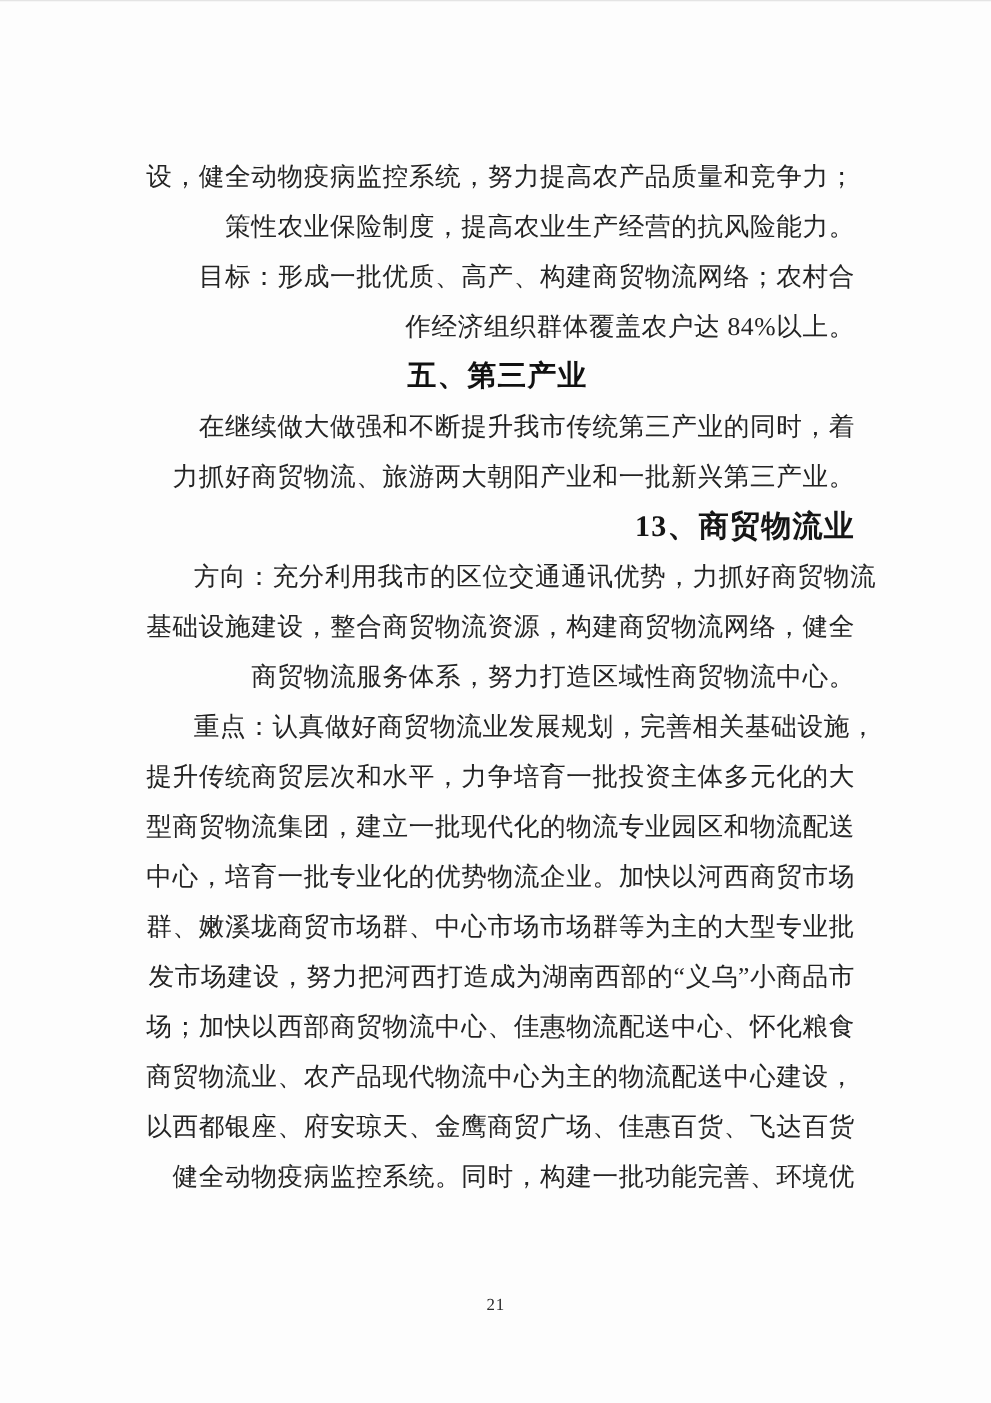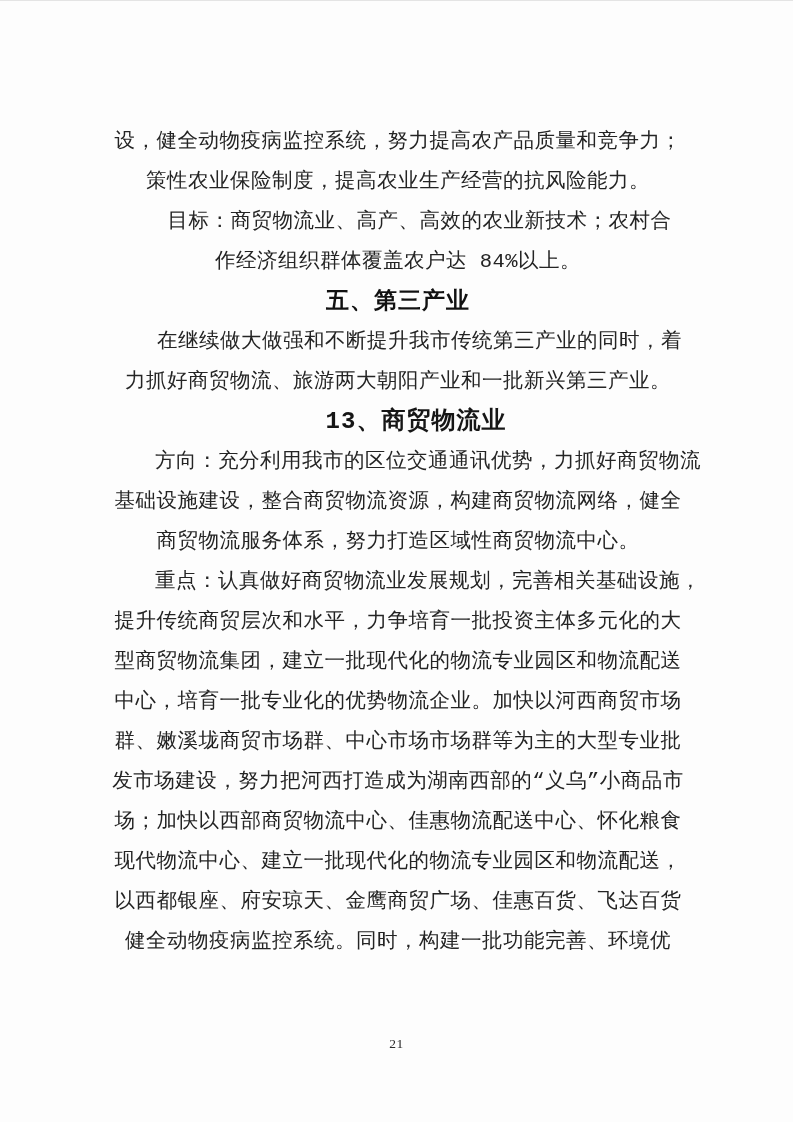--- a/index.html
+++ b/index.html
@@ -25,22 +25,21 @@
     left: 112px;
     top: 121px;
     width: 572px;
   }
   .line {
     height: 40px;
     line-height: 40px;
     font-size: 20.5px;
     letter-spacing: 0.5px;
     white-space: nowrap;
-    text-align: center;
-    font-family: Liberation Mono, monospace;
+    text-align: right;
   }
   .line.indent {
     text-indent: 43px;
   }
   .line.h1 {
     font-family: Liberation Mono, monospace;
     font-weight: bold;
     font-size: 23px;
     letter-spacing: 1px;
     text-align: center;
@@ -67,34 +66,34 @@
     color: #2a2a2a;
   }
 </style>
 </head>
 <body>
 
 <div class="page">
   <div class="text-area">
     <div class="line">设，健全动物疫病监控系统，努力提高农产品质量和竞争力；</div>
     <div class="line">策性农业保险制度，提高农业生产经营的抗风险能力。</div>
-    <div class="line indent">目标：商贸物流业、高产、高效的农业新技术；农村合</div>
+    <div class="line indent">目标：形成一批优质、高产、构建商贸物流网络；农村合</div>
     <div class="line">作经济组织群体覆盖农户达 84%以上。</div>
     <div class="line h1">五、第三产业</div>
     <div class="line indent">在继续做大做强和不断提升我市传统第三产业的同时，着</div>
     <div class="line">力抓好商贸物流、旅游两大朝阳产业和一批新兴第三产业。</div>
     <div class="line h2">13、商贸物流业</div>
     <div class="line indent">方向：充分利用我市的区位交通通讯优势，力抓好商贸物流</div>
     <div class="line">基础设施建设，整合商贸物流资源，构建商贸物流网络，健全</div>
     <div class="line">商贸物流服务体系，努力打造区域性商贸物流中心。</div>
     <div class="line indent">重点：认真做好商贸物流业发展规划，完善相关基础设施，</div>
     <div class="line">提升传统商贸层次和水平，力争培育一批投资主体多元化的大</div>
     <div class="line">型商贸物流集团，建立一批现代化的物流专业园区和物流配送</div>
     <div class="line">中心，培育一批专业化的优势物流企业。加快以河西商贸市场</div>
     <div class="line">群、嫩溪垅商贸市场群、中心市场市场群等为主的大型专业批</div>
     <div class="line">发市场建设，努力把河西打造成为湖南西部的“义乌”小商品市</div>
     <div class="line">场；加快以西部商贸物流中心、佳惠物流配送中心、怀化粮食</div>
-    <div class="line">现代物流中心、建立一批现代化的物流专业园区和物流配送，</div>
+    <div class="line">商贸物流业、农产品现代物流中心为主的物流配送中心建设，</div>
     <div class="line">以西都银座、府安琼天、金鹰商贸广场、佳惠百货、飞达百货</div>
     <div class="line">健全动物疫病监控系统。同时，构建一批功能完善、环境优</div>
   </div>
   <div class="page-num">21</div>
 </div>
 
 </body></html>

